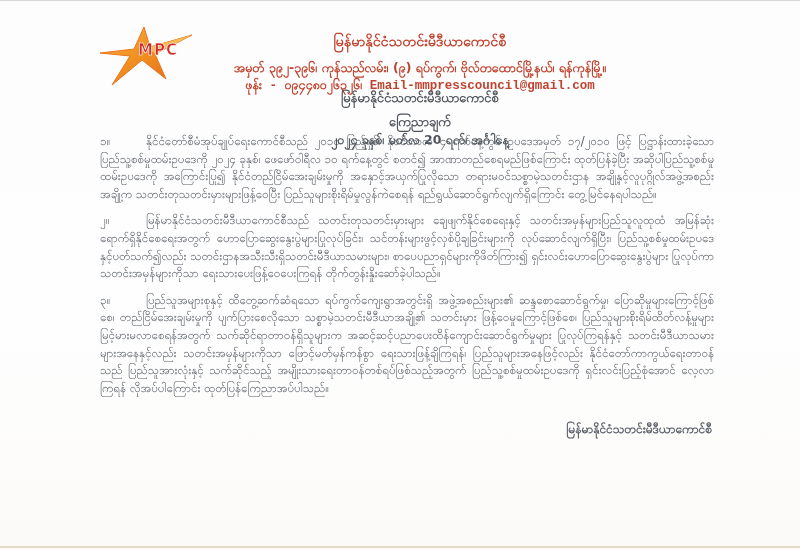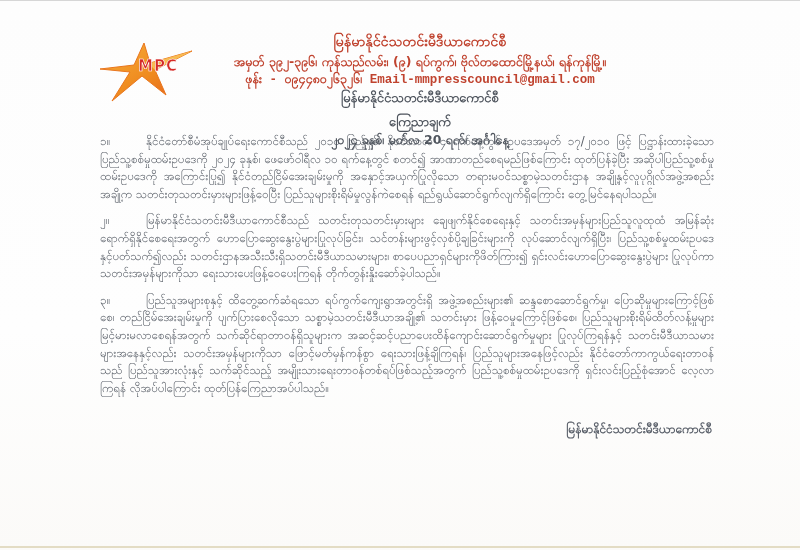--- a/index.html
+++ b/index.html
@@ -33,21 +33,21 @@
   .letterhead {
     position: absolute;
     top: 26px;
     left: 0;
     width: 100%;
     height: 90px;
   }
   .logo {
     position: absolute;
     left: 100px;
-    top: 16px;
+    top: 0;
     width: 110px;
     height: 64px;
   }
   .logo svg { width: 100%; height: 100%; }
   .letterhead-text {
     position: absolute;
     left: 140px;
     top: 4px;
     width: 560px;
     text-align: center;
@@ -56,21 +56,21 @@
   .lh-org {
     font-size: 14px;
     font-weight: bold;
     line-height: 20px;
     letter-spacing: .2px;
   }
   .lh-address {
     font-size: 12.5px;
     font-weight: bold;
     line-height: 19px;
-    margin-top: 1px;
+    margin-top: 7px;
   }
   .lh-contact {
     font-size: 12.5px;
     font-weight: bold;
     line-height: 18px;
     font-family: Liberation Mono, monospace;
   }
   
   .title-block {
     position: absolute;

